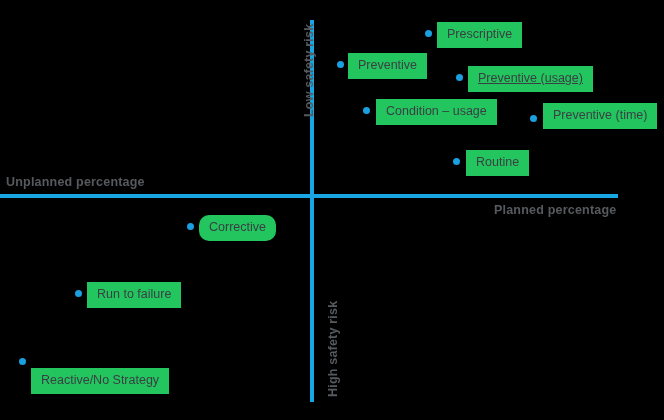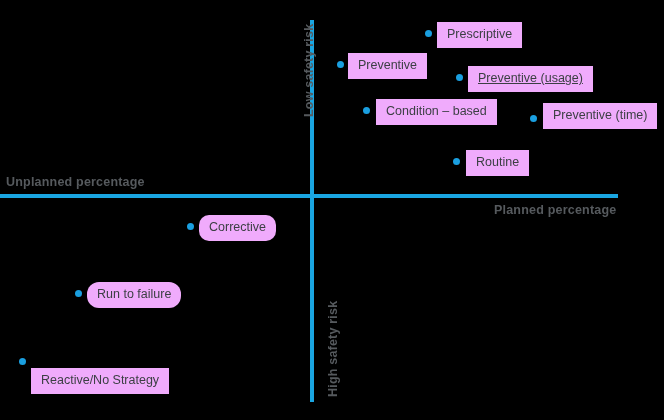--- a/index.html
+++ b/index.html
@@ -71,21 +71,21 @@
     position: absolute;
     width: 7px;
     height: 7px;
     border-radius: 50%;
     background: #1a9fe0;
   }
 
   
   .point-label {
     position: absolute;
-    background: #f0abfc;
+    background: #22c55e;
     color: #3b3f43;
     font-family: "Liberation Sans", sans-serif;
     font-size: 12.5px;
     line-height: 1;
     padding: 6px 10px 7px 10px;
     white-space: nowrap;
   }
 </style>
 </head>
 <body>
@@ -104,26 +104,26 @@
   <div class="axis-title axis-title-vertical" id="axis-title-high-risk">High safety risk</div>
 
   <div id="points-layer">
       <div class="point" style="left: 424.5px; top: 29.5px;"></div>
       <div class="point-label" style="left: 437px; top: 22px;">Prescriptive</div>
       <div class="point" style="left: 336.5px; top: 60.5px;"></div>
       <div class="point-label" style="left: 348px; top: 53px;">Preventive</div>
       <div class="point" style="left: 455.5px; top: 73.5px;"></div>
       <div class="point-label" style="left: 468px; top: 66px; text-decoration: underline;">Preventive (usage)</div>
       <div class="point" style="left: 362.5px; top: 106.5px;"></div>
-      <div class="point-label" style="left: 376px; top: 99px;">Condition – based</div>
+      <div class="point-label" style="left: 376px; top: 99px;">Condition – usage</div>
       <div class="point" style="left: 529.5px; top: 114.5px;"></div>
       <div class="point-label" style="left: 543px; top: 103px;">Preventive (time)</div>
       <div class="point" style="left: 452.5px; top: 157.5px;"></div>
       <div class="point-label" style="left: 466px; top: 150px;">Routine</div>
       <div class="point" style="left: 186.5px; top: 222.5px;"></div>
       <div class="point-label" style="left: 199px; top: 215px; border-radius: 10px;">Corrective</div>
       <div class="point" style="left: 74.5px; top: 289.5px;"></div>
-      <div class="point-label" style="left: 87px; top: 282px; border-radius: 12px;">Run to failure</div>
+      <div class="point-label" style="left: 87px; top: 282px;">Run to failure</div>
       <div class="point" style="left: 18.5px; top: 357.5px;"></div>
       <div class="point-label" style="left: 31px; top: 368px;">Reactive/No Strategy</div>
     </div>
 
 </div>
 
 </body></html>

